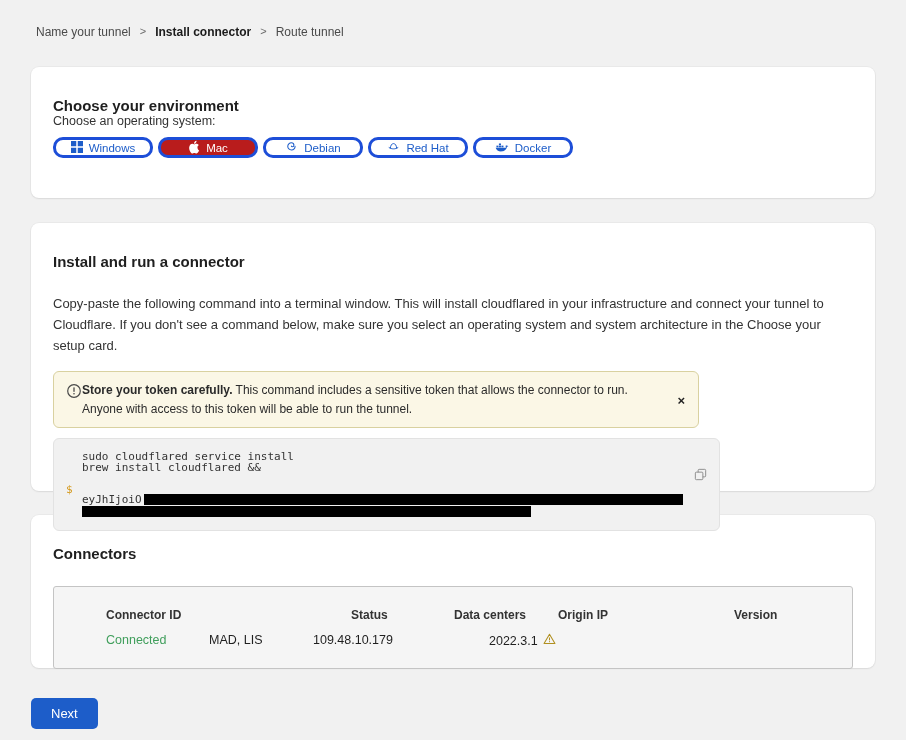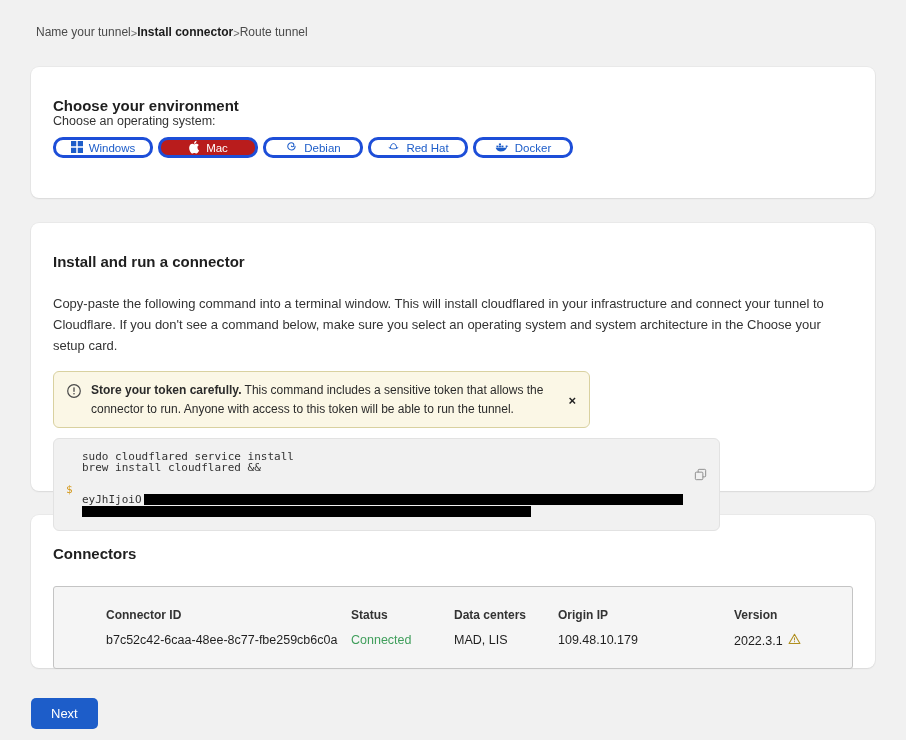--- a/index.html
+++ b/index.html
@@ -1,20 +1,20 @@
 <!DOCTYPE html>
 <html><head>
 <meta charset="utf-8">
 <style>
   * { margin:0; padding:0; box-sizing:border-box; }
   html,body { background:#f1f1f1; }
   body { width:906px; height:740px; font-family:"Liberation Sans", sans-serif; color:#222; overflow:hidden; }
 
   
-  .breadcrumb { padding:25px 8px 0 36px; font-size:12px; color:#4a4a4a; display:flex; align-items:flex-end; }
+  .breadcrumb { padding:25px 8px 0 36px; font-size:12px; color:#4a4a4a; display:flex; align-items:flex-start; gap:9px; }
   .breadcrumb .crumb { cursor:default; }
   .breadcrumb .crumb.active { font-weight:bold; color:#1b1b1b; }
   .breadcrumb .sep { color:#6b6b6b; font-size:11px; }
 
   
   .card { background:#fff; border-radius:8px; margin:0 31px; width:844px;
           box-shadow:0 1px 2px rgba(0,0,0,.07), 0 0 0 1px rgba(0,0,0,.03); }
   .card h2 { font-size:15px; font-weight:bold; color:#1f1f1f; }
 
   .card-env { margin-top:28px; padding:30px 22px 20px 22px; height:131px; }
@@ -24,22 +24,22 @@
   .os-btn { width:100px; height:21px; display:flex; align-items:center; justify-content:center; gap:6px;
             border:3px solid #1d4ed8; border-radius:10px; background:#fff; color:#1d5dc9;
             font-size:11.5px; font-family:"Liberation Sans", sans-serif; cursor:pointer; }
   .os-btn.selected { background:#b91c1c; color:#fff; }
   .os-btn svg { flex:0 0 auto; }
 
   .card-install { margin-top:25px; padding:30px 22px 28px 22px; height:268px; }
   .card-install h2 { margin-bottom:23px; }
   .install-desc { font-size:13px; color:#333; line-height:1.62; width:800px; margin-bottom:15px; }
 
-  .alert { position:relative; width:537px; background:#fbf7e6; border:1px solid #d9d1a0; border-radius:6px;
-           padding:9px 44px 9px 12px; display:flex; gap:9px; margin-bottom:10px; }
+  .alert { position:relative; width:646px; background:#fbf7e6; border:1px solid #d9d1a0; border-radius:6px;
+           padding:9px 44px 9px 12px; display:flex; margin-bottom:10px; }
   .alert-icon { flex:0 0 16px; padding-top:2px; }
   .alert-text { font-size:12px; color:#2b2b2b; line-height:1.55; }
   .alert-text b { font-weight:bold; }
   .alert-close { position:absolute; right:13px; top:50%; transform:translateY(-50%);
                  background:none; border:none; font-size:13px; font-weight:bold; color:#222; cursor:pointer; line-height:1; }
 
   .codeblock { position:relative; width:667px; background:#f1f1f1; border:1px solid #e2e2e2; border-radius:6px;
                padding:12px 14px 13px 28px; font-family:"DejaVu Sans Mono", monospace; font-size:11px; color:#333; }
   .codeline { line-height:11px; white-space:nowrap; }
   .codeline.first { margin-bottom:21px; }
@@ -176,21 +176,20 @@
   <h2>Connectors</h2>
   <div class="conn-table">
     <div class="t-row head">
       <span class="t-cell c-id">Connector ID</span>
       <span class="t-cell c-status">Status</span>
       <span class="t-cell c-dc">Data centers</span>
       <span class="t-cell c-ip">Origin IP</span>
       <span class="t-cell c-ver">Version</span>
     </div>
     <div class="t-row">
-      <span class="t-cell c-id">b7c52c42-6caa-48ee-8c77-fbe259cb6c0a</span>
       <span class="t-cell c-status status-connected">Connected</span>
       <span class="t-cell c-dc">MAD, LIS</span>
       <span class="t-cell c-ip">109.48.10.179</span>
       <span class="t-cell c-ver version-cell">
         <span>2022.3.1</span>
         <span>
           <svg width="13" height="12" viewBox="0 0 16 15">
               <path d="M8 1.6 L14.8 13.2 H1.2 Z" fill="none" stroke="#b08f1f" stroke-width="1.3" stroke-linejoin="round"></path>
               <rect x="7.4" y="5.6" width="1.2" height="3.6" fill="#b08f1f"></rect>
               <rect x="7.4" y="10.2" width="1.2" height="1.3" fill="#b08f1f"></rect>

